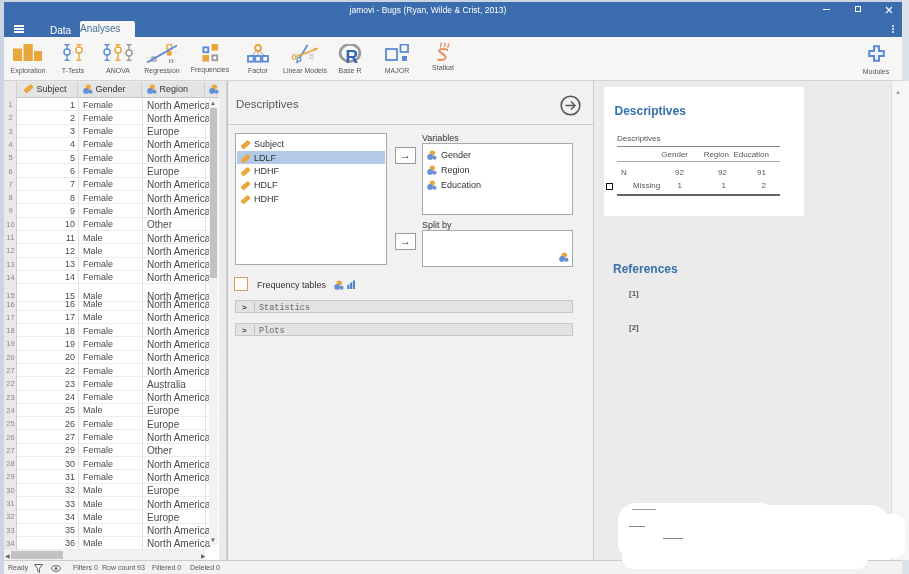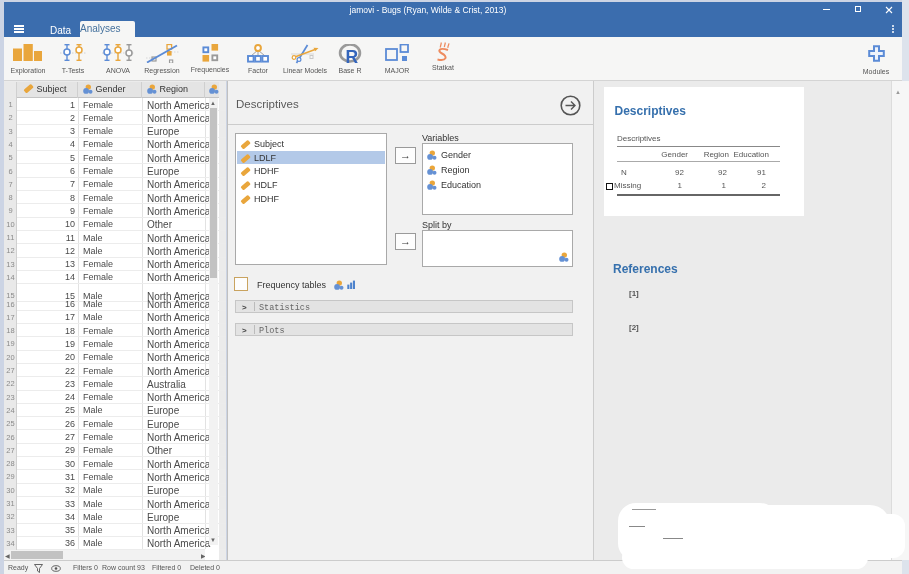--- a/index.html
+++ b/index.html
@@ -571,21 +571,21 @@
   <div id="res-tt">Descriptives</div>
   <div class="rtline" style="top:64.5px;"></div>
   <div class="rt" style="left:64px;top:69px;width:30px;text-align:right;">Gender</div>
   <div class="rt" style="left:105px;top:69px;width:30px;text-align:right;">Region</div>
   <div class="rt" style="left:139px;top:69px;width:36px;text-align:right;">Education</div>
   <div class="rtline" style="top:79.5px;background:#aaa;"></div>
   <div class="rt" style="left:27px;top:87px;">N</div>
   <div class="rt" style="left:60px;top:87px;width:30px;text-align:right;">92</div>
   <div class="rt" style="left:103px;top:87px;width:30px;text-align:right;">92</div>
   <div class="rt" style="left:136px;top:87px;width:36px;text-align:right;">91</div>
-  <div class="rt" style="left:20px;top:100px;">Missing</div>
+  <div class="rt" style="left:39px;top:100px;">Missing</div>
   <div class="rt" style="left:58px;top:100px;width:30px;text-align:right;">1</div>
   <div class="rt" style="left:102px;top:100px;width:30px;text-align:right;">1</div>
   <div class="rt" style="left:136px;top:100px;width:36px;text-align:right;">2</div>
   <div class="rtline" style="top:113px;height:2px;background:#666;"></div>
   <div class="abs" style="left:12px;top:102px;width:7px;height:7px;background:#fff;border:1.5px solid #111;"></div>
   <div id="res-refs">References</div>
   <div class="refnum" style="left:35px;top:208px;">[1]</div>
   <div class="refnum" style="left:35px;top:242px;">[2]</div>
   <div class="blob" style="left:24px;top:422px;width:160px;height:58px;border-radius:18px;"></div>
   <div class="blob" style="left:46px;top:424px;width:250px;height:62px;border-radius:20px;"></div>

